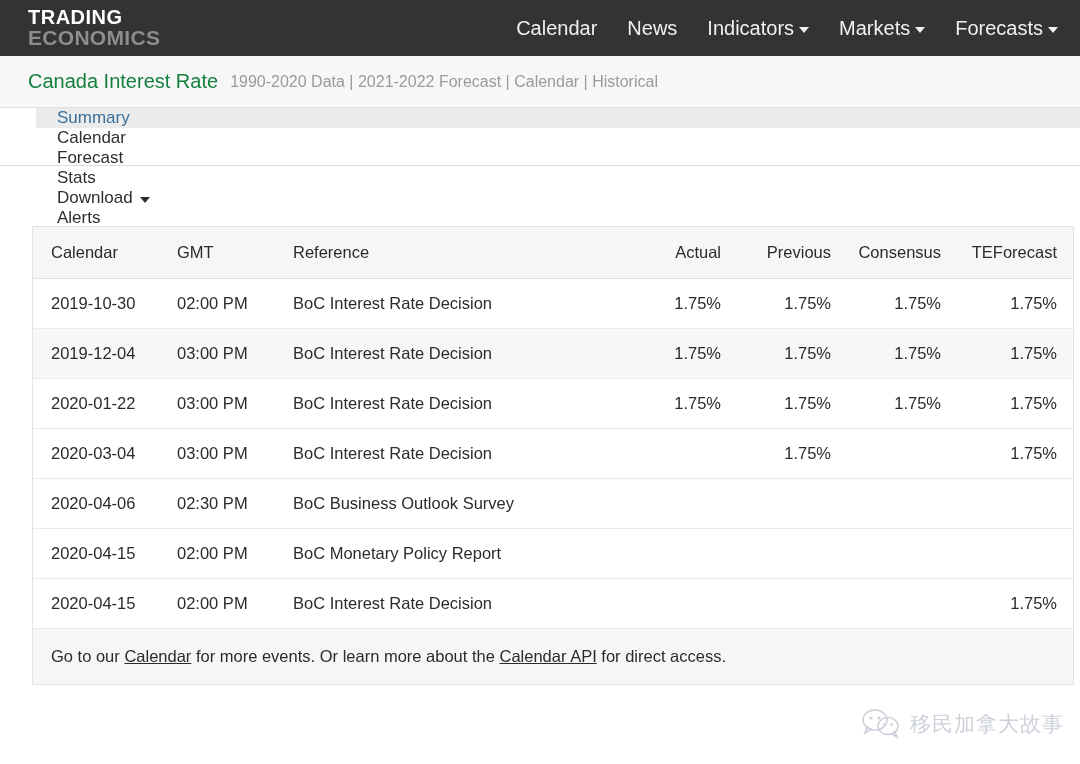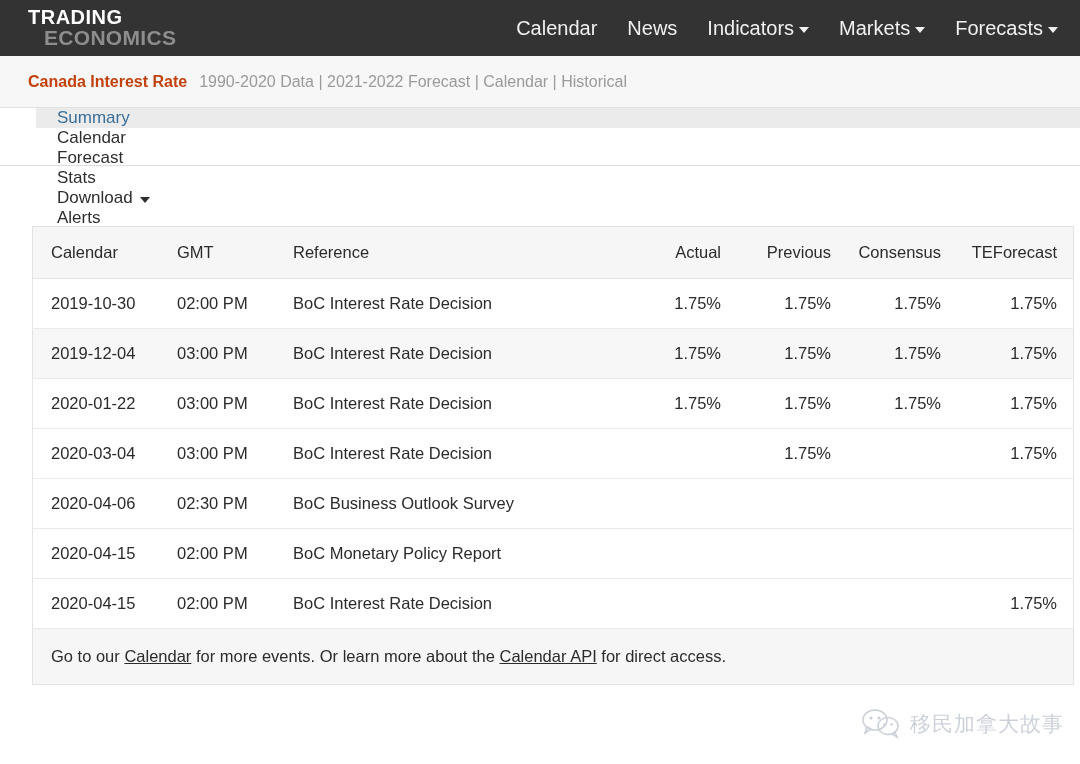--- a/index.html
+++ b/index.html
@@ -36,21 +36,20 @@
     font-family: "Liberation Sans", sans-serif;
     letter-spacing: 0.5px;
   }
   .brand-line2 {
     color: #8d8d8d;
     font-size: 21px;
     font-weight: bold;
     font-family: "Liberation Sans", sans-serif;
     letter-spacing: 0.3px;
     margin-top: 1px;
-    margin-left: 16px;
   }
   .nav-items {
     margin-left: auto;
     display: flex;
     align-items: center;
     gap: 30px;
   }
   .nav-item {
     color: #f0f0f0;
     font-size: 20px;
@@ -75,23 +74,23 @@
   .title-bar {
     height: 52px;
     background: #f7f7f7;
     border-bottom: 1px solid #e2e2e2;
     display: flex;
     align-items: center;
     padding: 0 28px;
     box-sizing: border-box;
   }
   .page-title {
-    font-size: 16px;
-    font-weight: bold;
-    color: #c2410c;
+    font-size: 20px;
+    font-weight: normal;
+    color: #15803d;
     white-space: nowrap;
   }
   .page-subtitle {
     font-size: 16px;
     color: #9a9a9a;
     margin-left: 12px;
     white-space: nowrap;
   }
 
   

